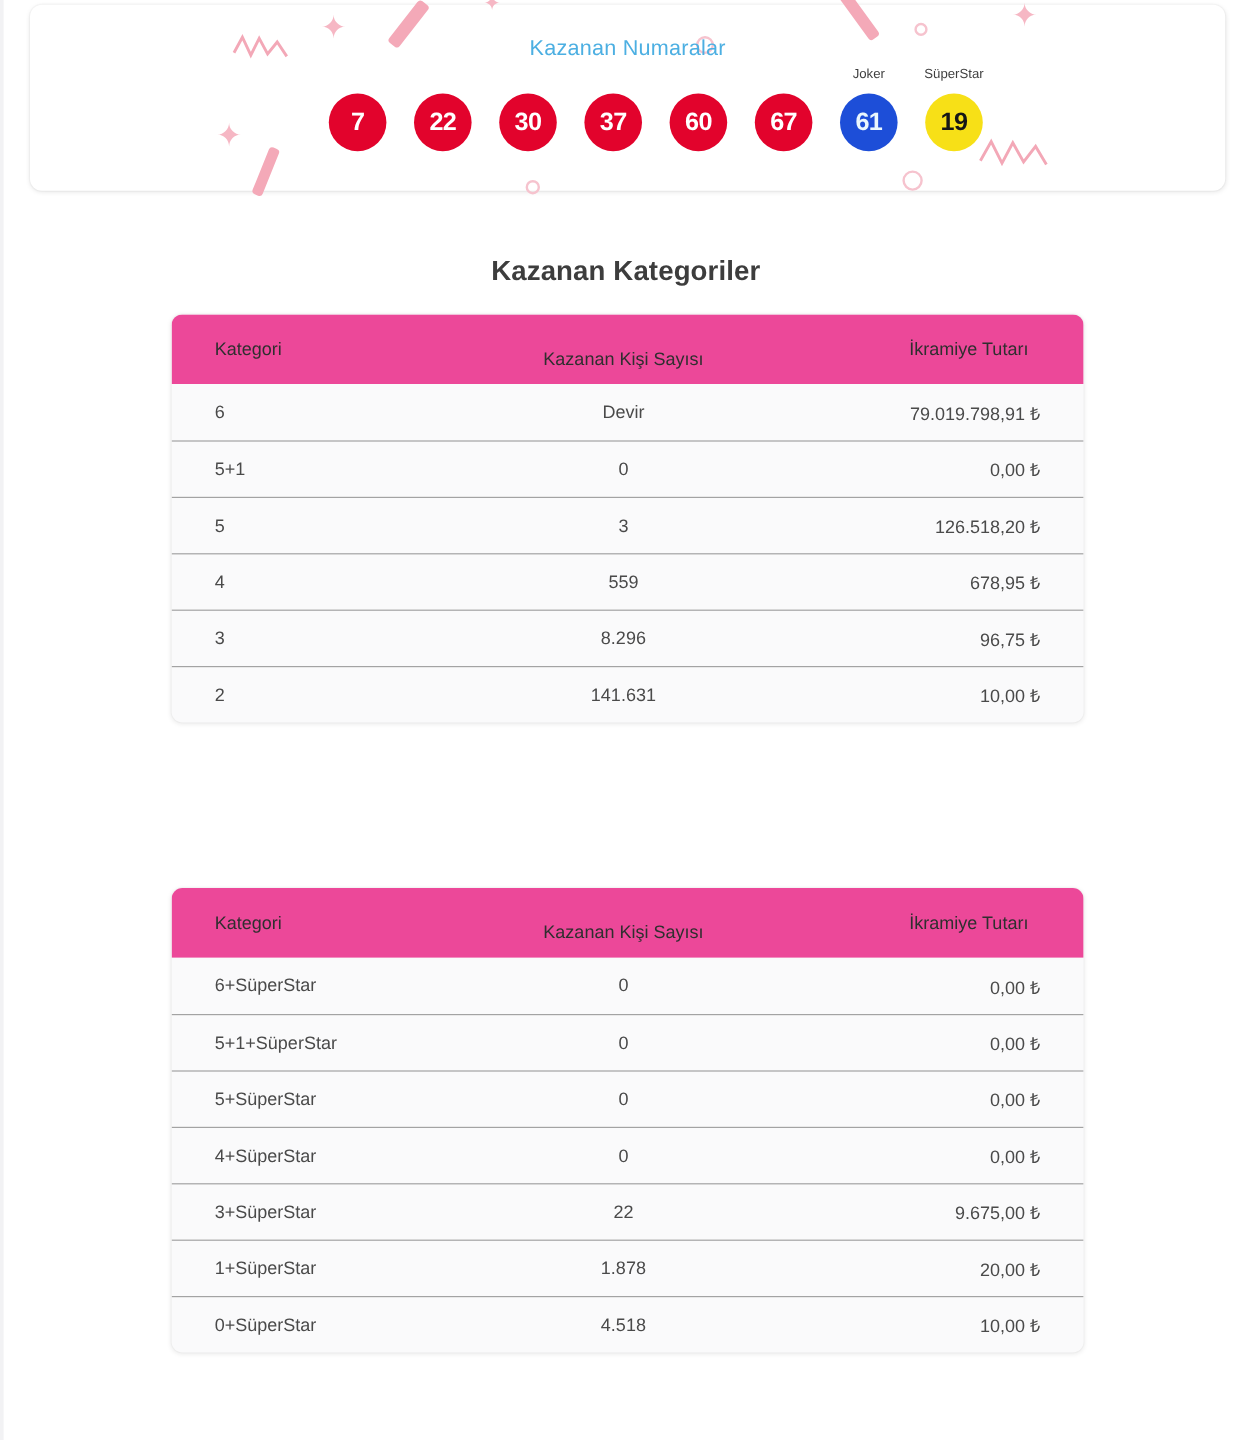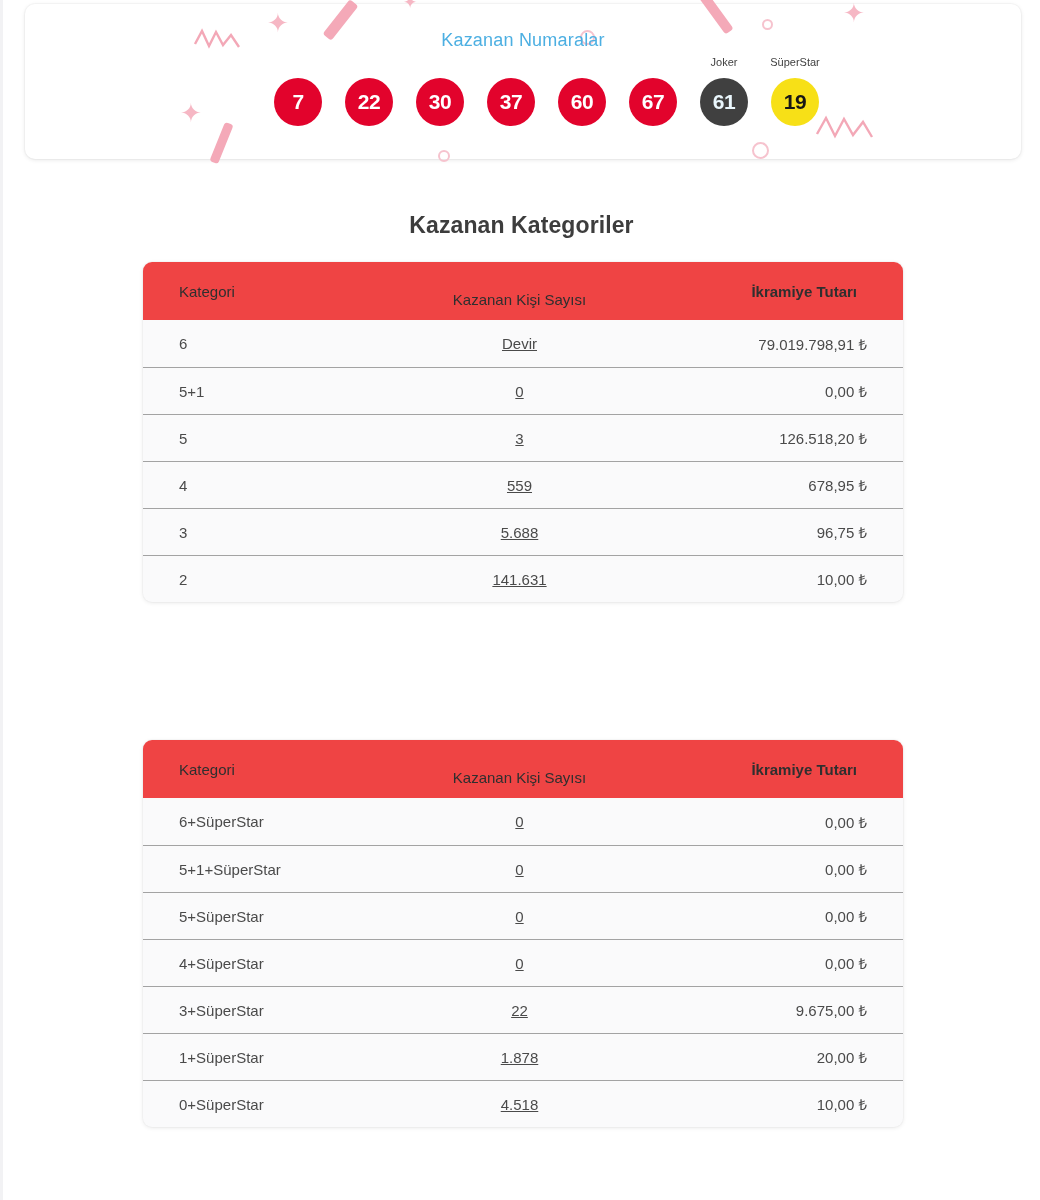--- a/index.html
+++ b/index.html
@@ -62,21 +62,21 @@
     height: 48px;
     border-radius: 50%;
     display: flex;
     align-items: center;
     justify-content: center;
     font-size: 21px;
     font-weight: 700;
     letter-spacing: -0.5px;
   }
   .ball.red    { background: #e2032c; color: #ffffff; }
-  .ball.joker  { background: #404040; color: #eaf7fd; }
+  .ball.joker  { background: #1d4ed8; color: #eaf7fd; }
   .ball.star   { background: #f7e017; color: #161616; }
 
   .ball-caption {
     position: absolute;
     top: -22px;
     left: 50%;
     transform: translateX(-50%);
     font-size: 11px;
     color: #3f3f3f;
     white-space: nowrap;
@@ -128,21 +128,21 @@
   #card-main { top: 262px; }
   #card-star { top: 740px; }
 
   .t-row {
     display: flex;
     align-items: center;
     height: 47px;
     padding: 0 36px;
   }
   .t-head {
-    background: #ef4444;
+    background: #ec4899;
     height: 58px;
   }
   .t-head .c1, .t-head .c2, .t-head .c3 {
     font-size: 15px;
     font-weight: 400;
     color: #2f2f2f;
   }
 
   .t-body .t-row { border-top: 1px solid #a3a3a3; }
   .t-body .t-row:first-child { border-top: none; }
@@ -150,22 +150,22 @@
   .c1 { flex: 0 0 230px; text-align: left; }
   .c2 { flex: 1 1 auto;  text-align: center; }
   .c3 { flex: 0 0 215px; text-align: right; }
 
   .t-body .c1, .t-body .c2, .t-body .c3 {
     font-size: 15px;
     color: #4a4a4a;
     font-weight: 400;
   }
   .t-head .c2 { padding-right: 22px; margin-top: 16px; }
-  .t-head .c3 { padding-right: 10px; font-weight: bold; }
-  .t-body .c2 { padding-right: 22px; text-decoration: underline; }
+  .t-head .c3 { padding-right: 10px; }
+  .t-body .c2 { padding-right: 22px; }
 </style>
 </head>
 <body>
 
 <div class="page">
 
   <div class="banner">
 
     <div class="confetti c-bar" style="left:310px; top:-6px; width:11px; height:44px; transform:rotate(38deg);"></div>
     <div class="confetti c-bar" style="left:686px; top:-14px; width:10px; height:46px; transform:rotate(-36deg);"></div>
@@ -241,21 +241,21 @@
         <div class="c2">3</div>
         <div class="c3">126.518,20 ₺</div>
       </div>
       <div class="t-row">
         <div class="c1">4</div>
         <div class="c2">559</div>
         <div class="c3">678,95 ₺</div>
       </div>
       <div class="t-row">
         <div class="c1">3</div>
-        <div class="c2">5.688</div>
+        <div class="c2">8.296</div>
         <div class="c3">96,75 ₺</div>
       </div>
       <div class="t-row">
         <div class="c1">2</div>
         <div class="c2">141.631</div>
         <div class="c3">10,00 ₺</div>
       </div>
     </div>
   </div>
 

